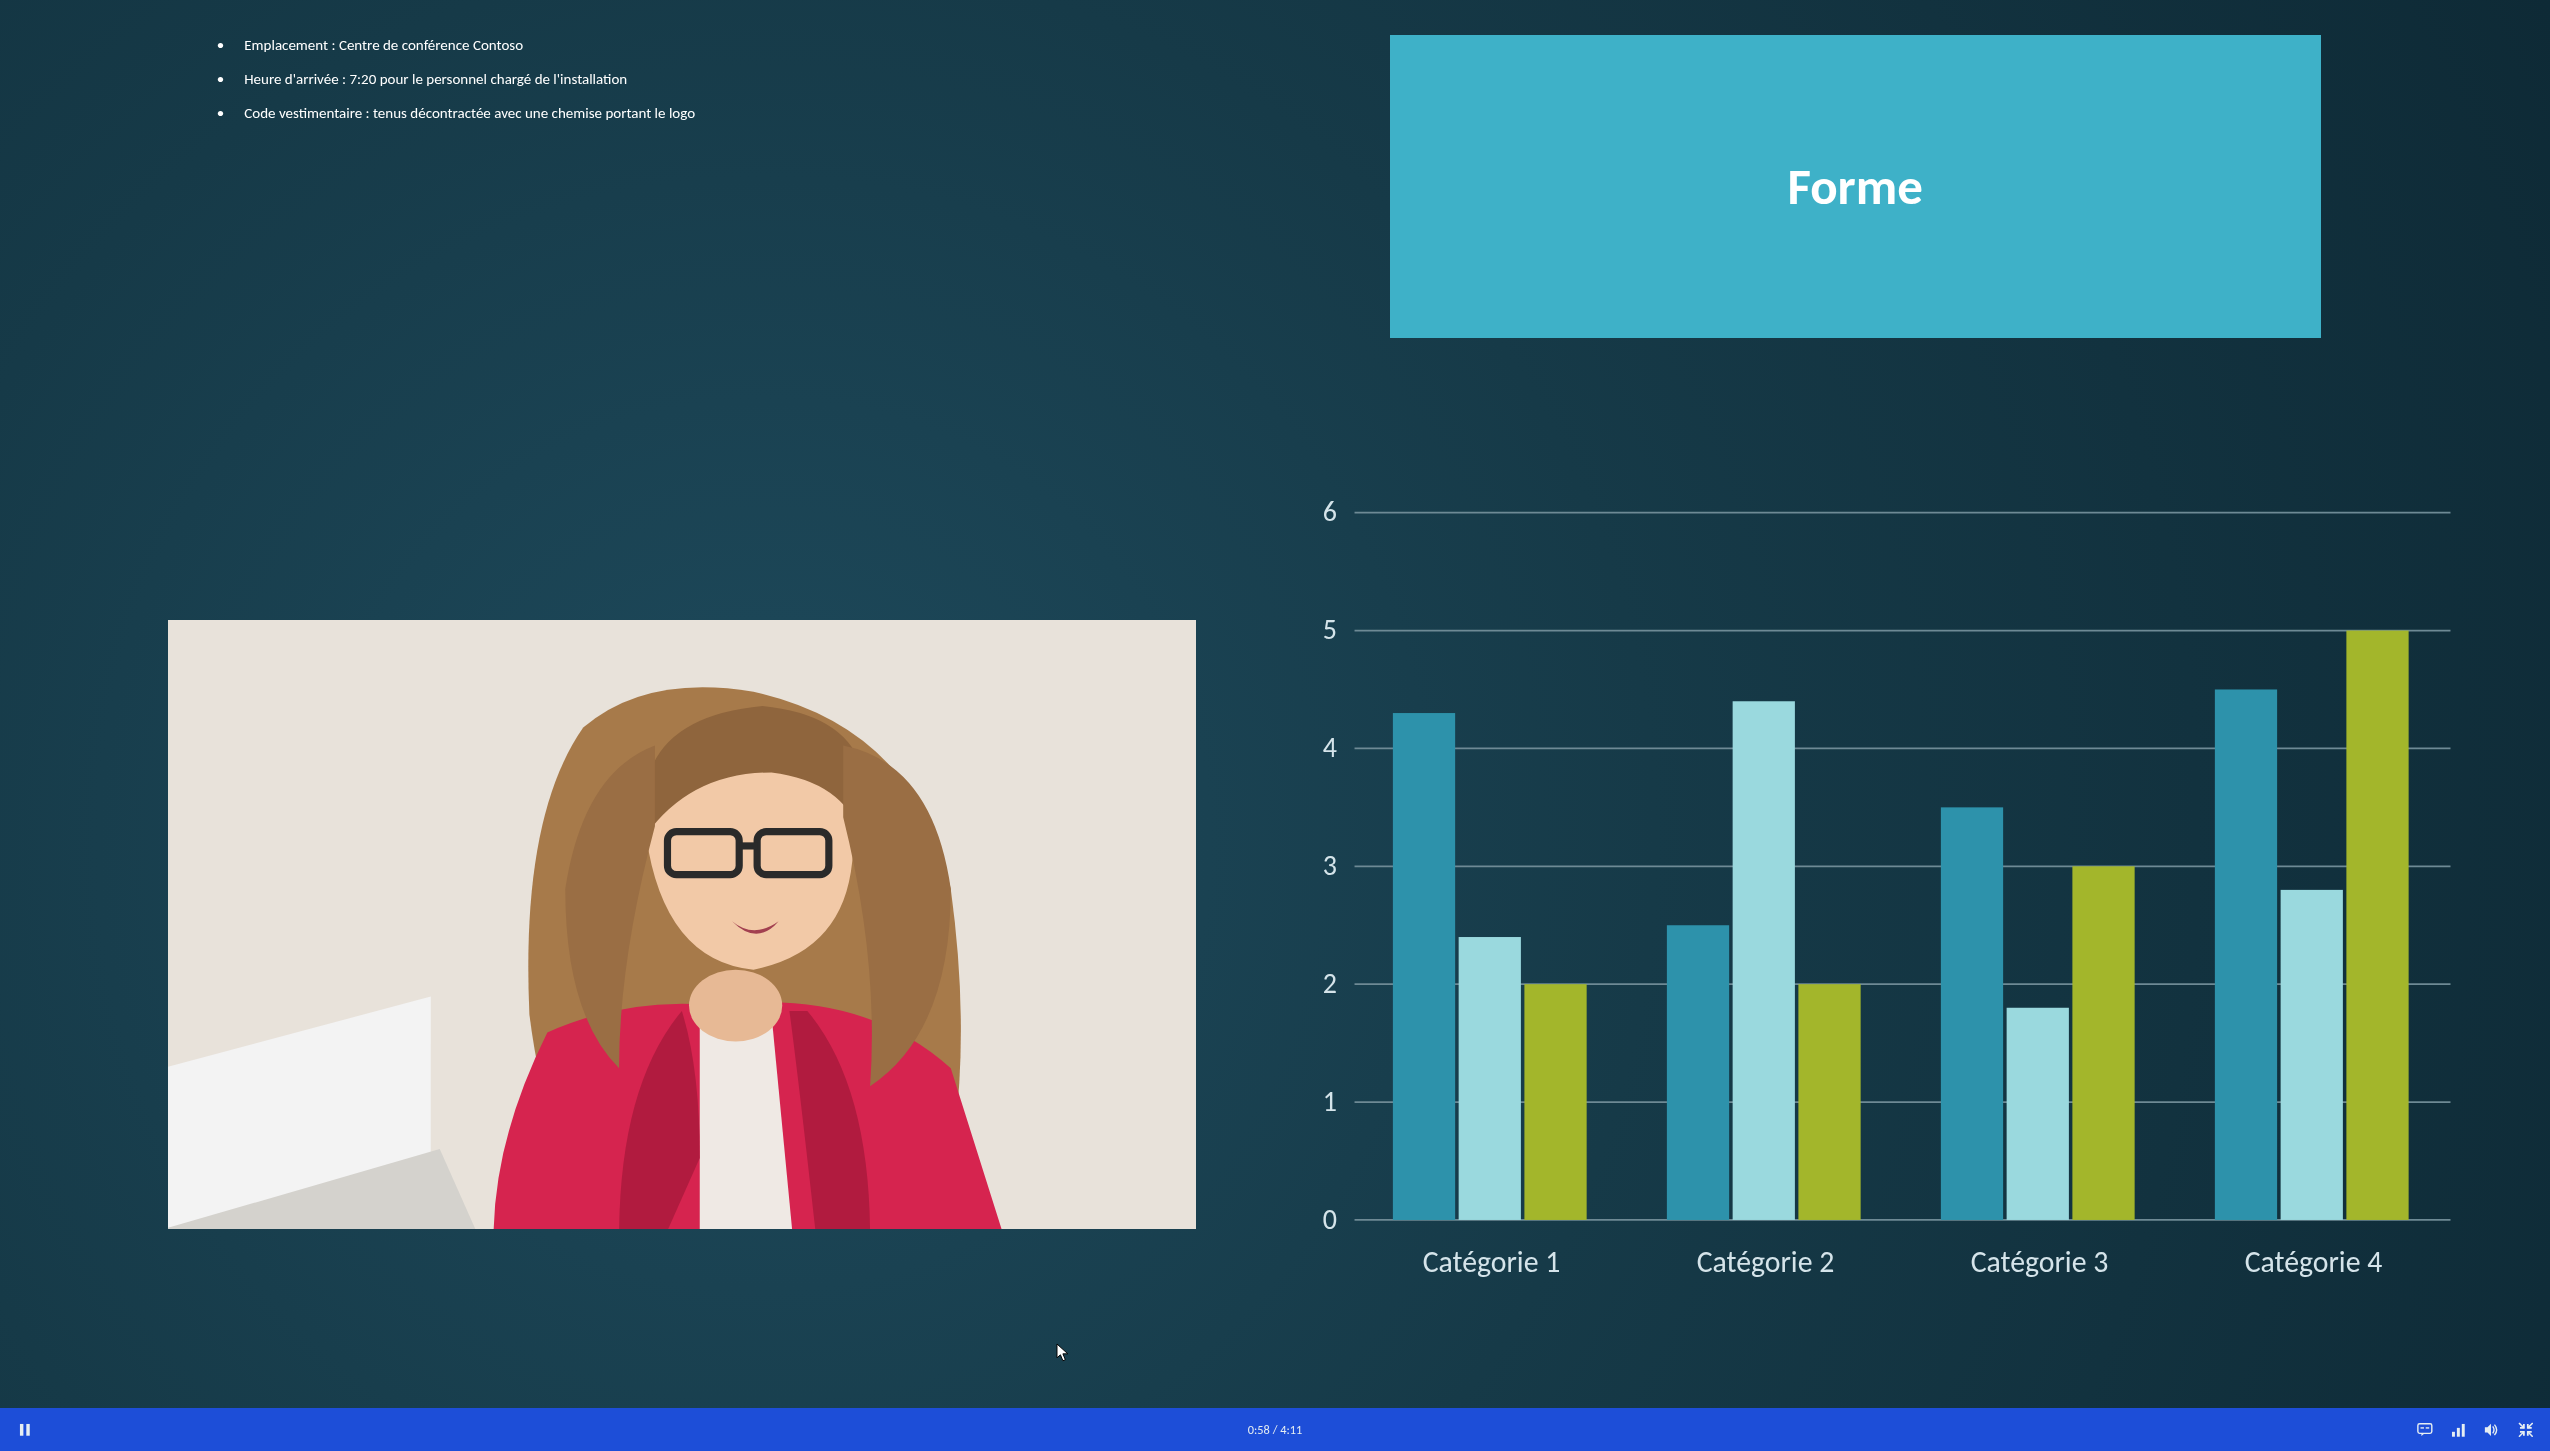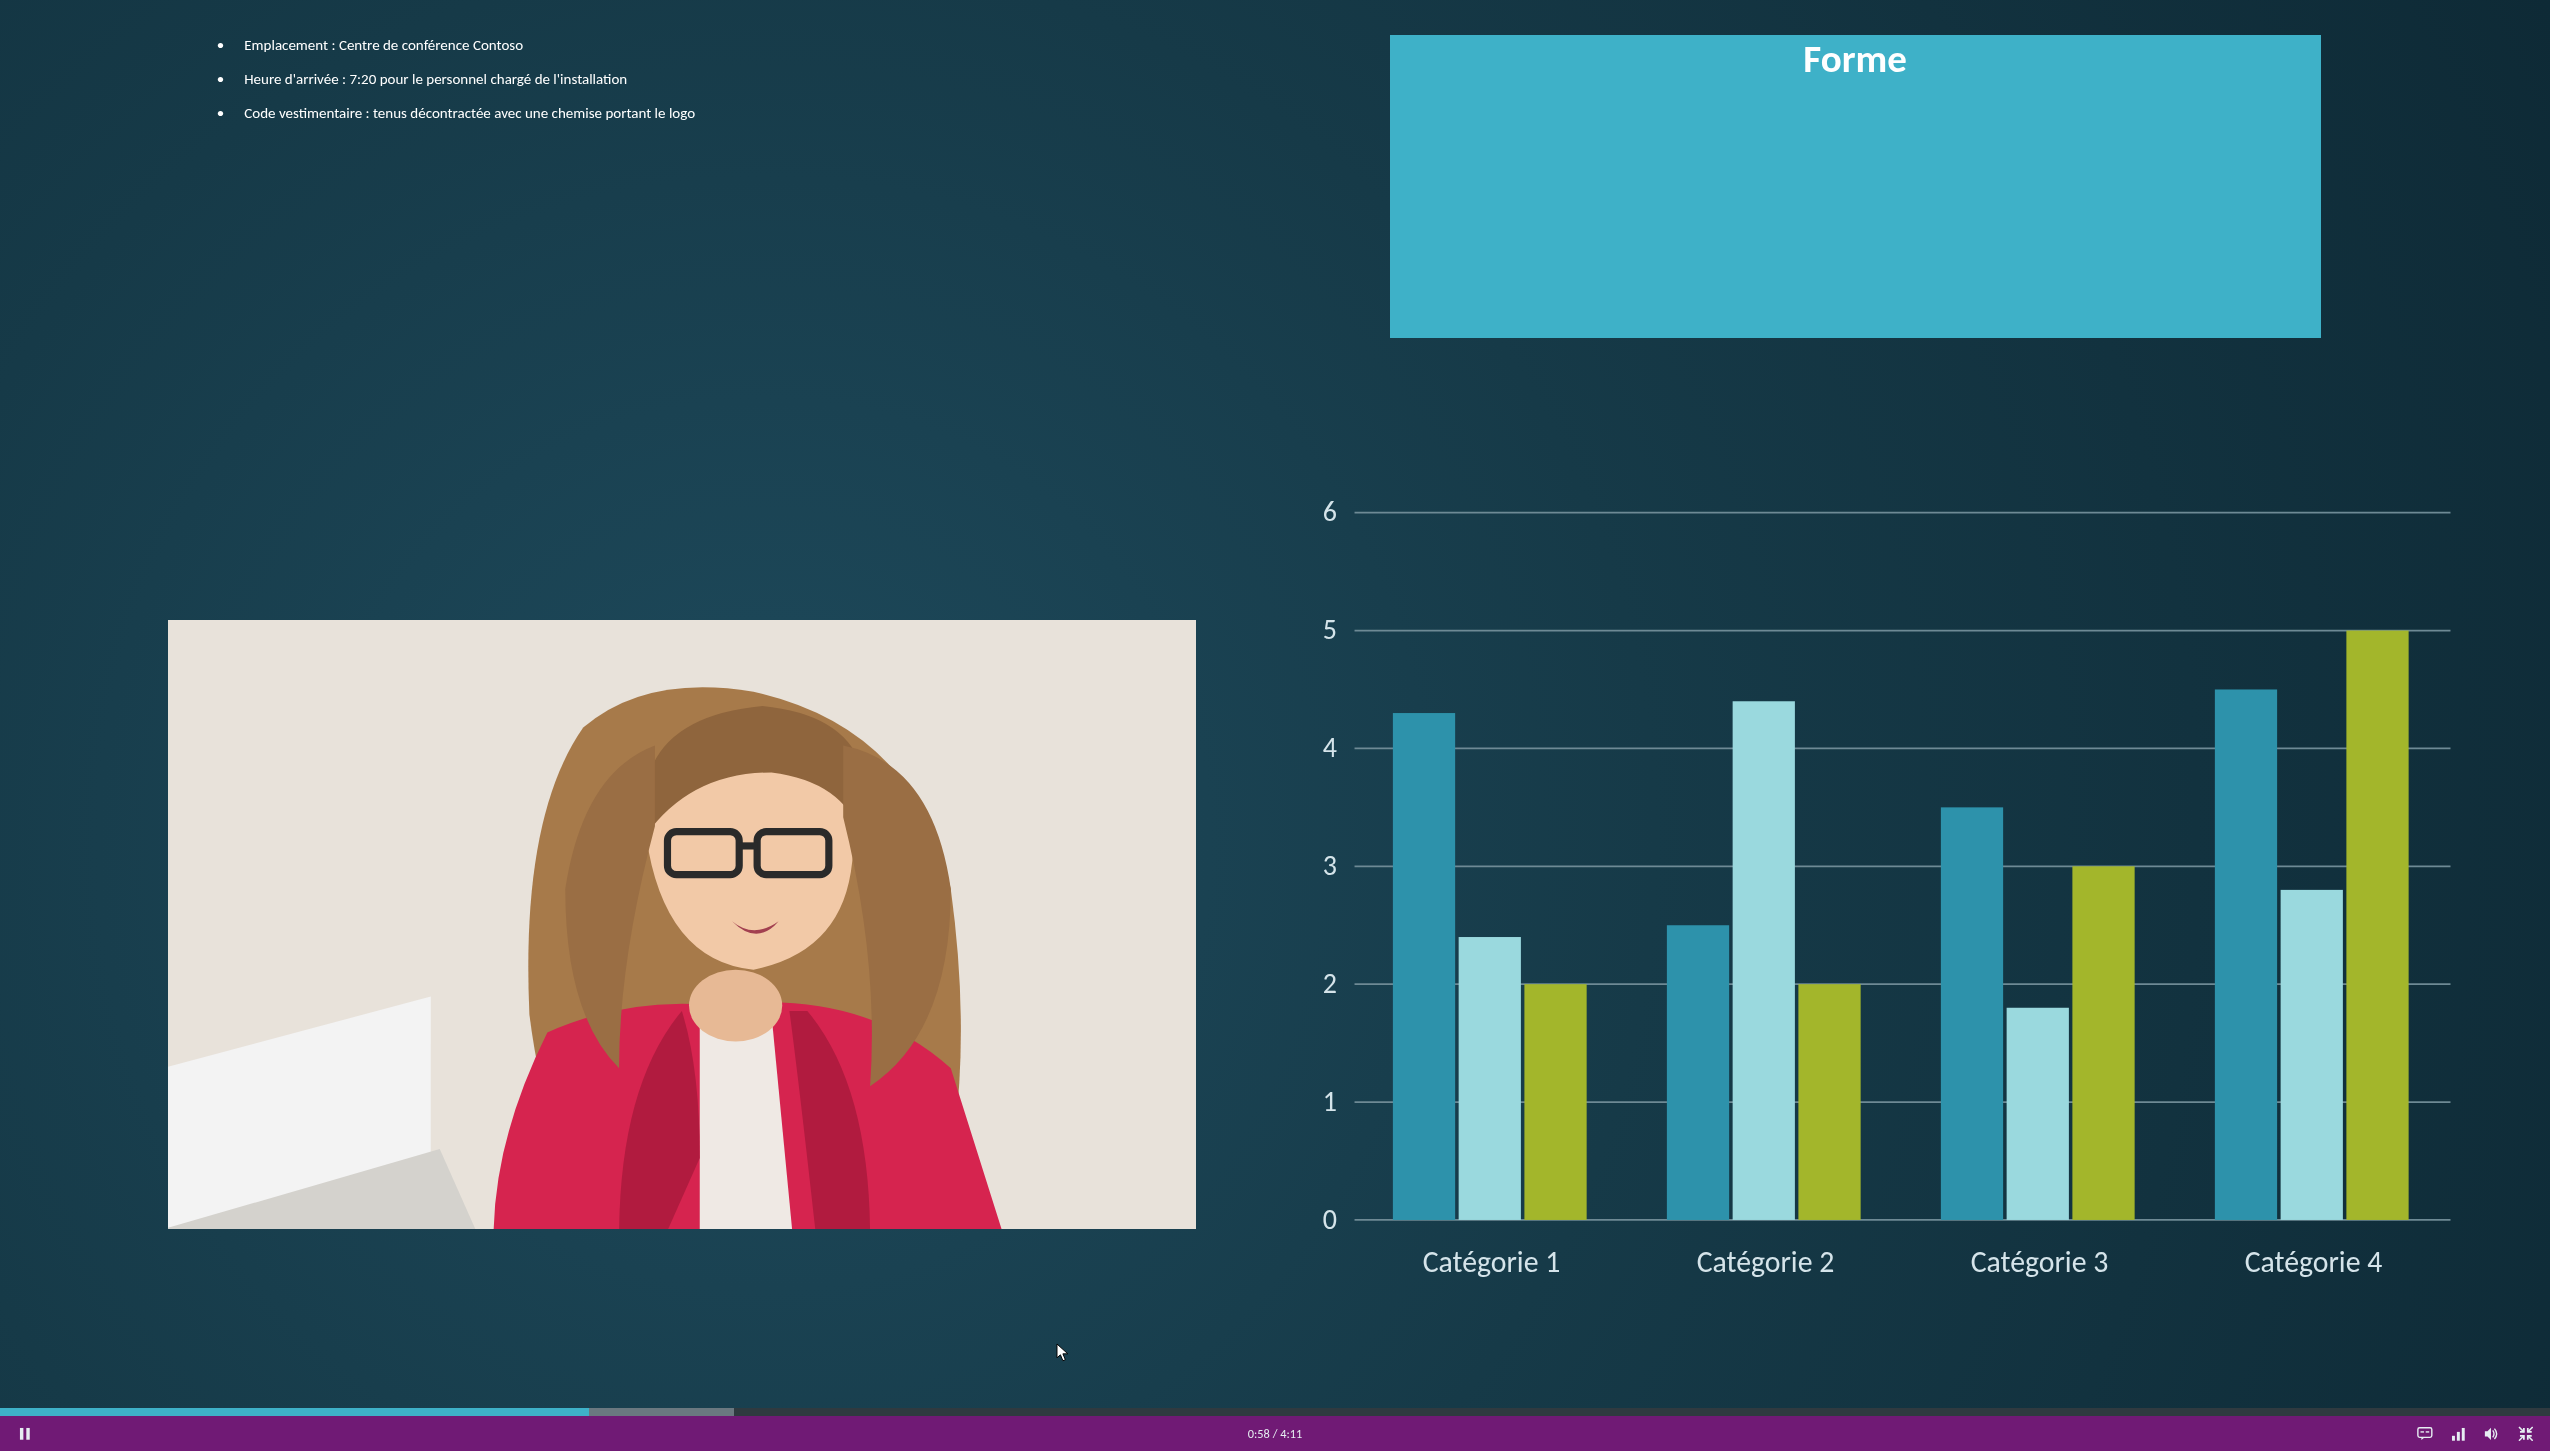--- a/index.html
+++ b/index.html
@@ -42,24 +42,24 @@
 
   
   .forme-box {
     position: absolute;
     right: 9%;
     top: 2.5%;
     width: 36.5%;
     height: 21.5%;
     background: #3eb1c8;
     display: flex;
-    align-items: flex-start;
+    align-items: center;
     justify-content: center;
     color: #fff;
-    font-size: 39px;
+    font-size: 51px;
     font-weight: 600;
   }
 
   
   .photo {
     position: absolute;
     left: 6.6%;
     top: 44%;
     width: 40.3%;
     height: 43.3%;
@@ -88,23 +88,23 @@
     bottom: 3.2%;
     width: 13.8px;
     height: 19.6px;
     pointer-events: none;
   }
   .cursor-ptr svg { display: block; }
 
   
   .player {
     height: 43px;
-    background: #701a75;
-    display: flex;
-    flex-direction: column;
+    background: #1d4ed8;
+    display: flex;
+    flex-direction: row;
   }
   .progress-track {
     height: 7.9px;
     background: #2f3a40;
     position: relative;
     cursor: pointer;
   }
   .progress-played {
     position: absolute;
     left: 0; top: 0; bottom: 0;

